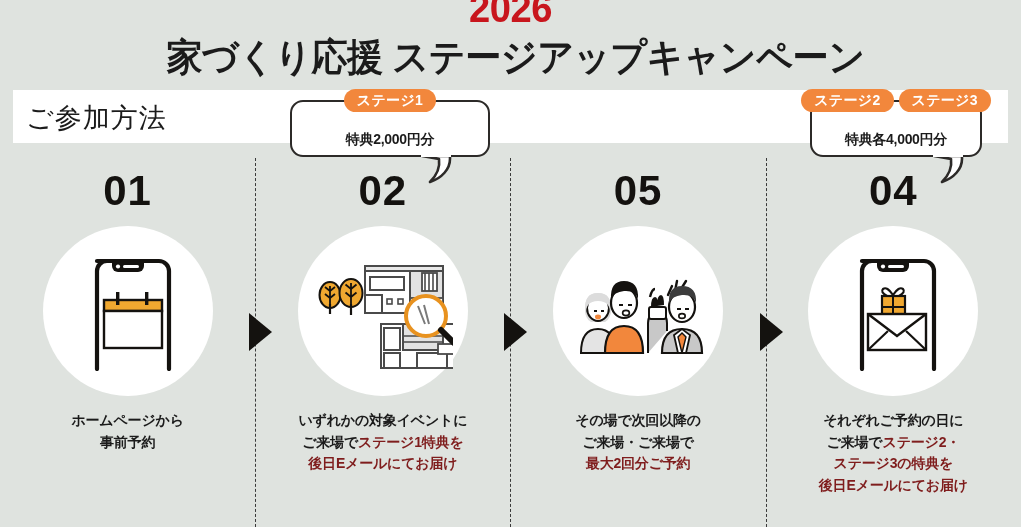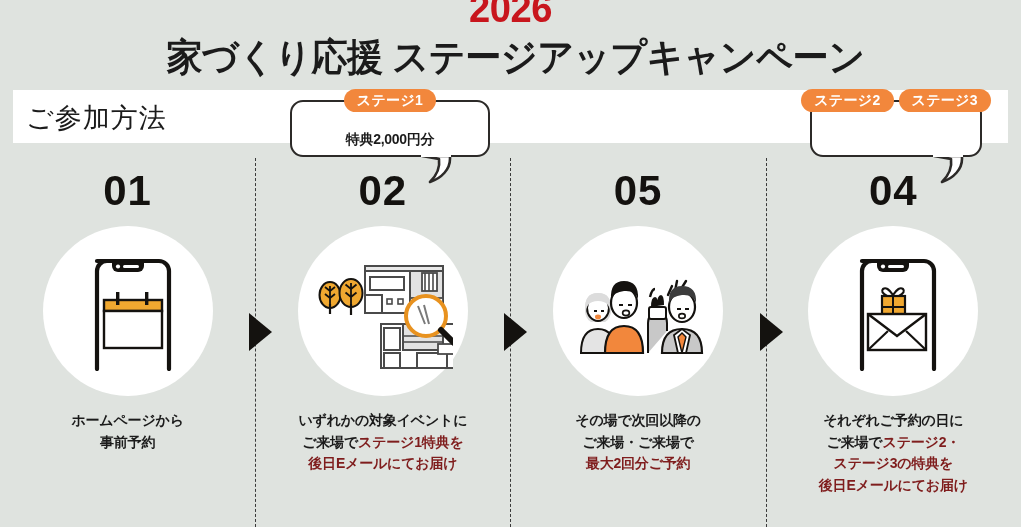--- a/index.html
+++ b/index.html
@@ -198,20 +198,21 @@
     <path d="M2 2 L30 2 L30 5 C30 15 22 24 10 28 C18 20 20 12 19 5 Z" fill="#ffffff" stroke="#2c2a28" stroke-width="2.6" stroke-linejoin="round"></path>
     <rect x="1" y="0" width="30" height="3" fill="#ffffff"></rect>
   </svg>
 </div>
 
 <div class="bubble" id="bubble-s23">
   <div class="pill-row">
     <span class="pill">ステージ2</span>
     <span class="pill">ステージ3</span>
   </div>
+  <div class="bubble-text">特典各4,000円分</div>
   <svg class="bubble-tail" style="left:120px; top:52px;" viewBox="0 0 34 30">
     <path d="M2 2 L30 2 L30 5 C30 15 22 24 10 28 C18 20 20 12 19 5 Z" fill="#ffffff" stroke="#2c2a28" stroke-width="2.6" stroke-linejoin="round"></path>
     <rect x="1" y="0" width="30" height="3" fill="#ffffff"></rect>
   </svg>
 </div>
 
 <div class="steps">
 
   <div class="step">
     <div class="step-num">01</div>

